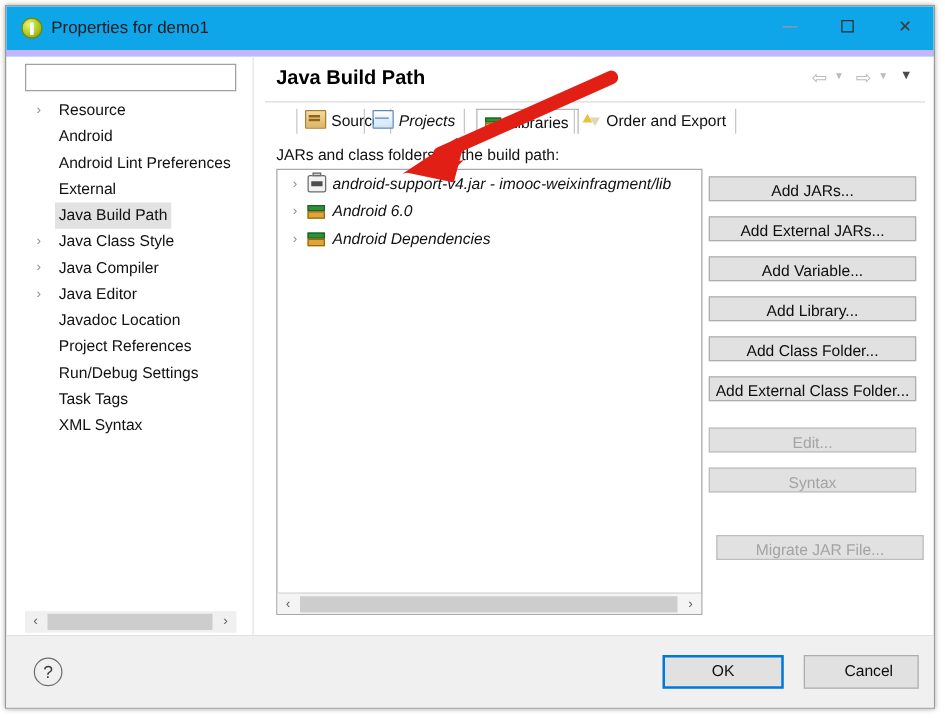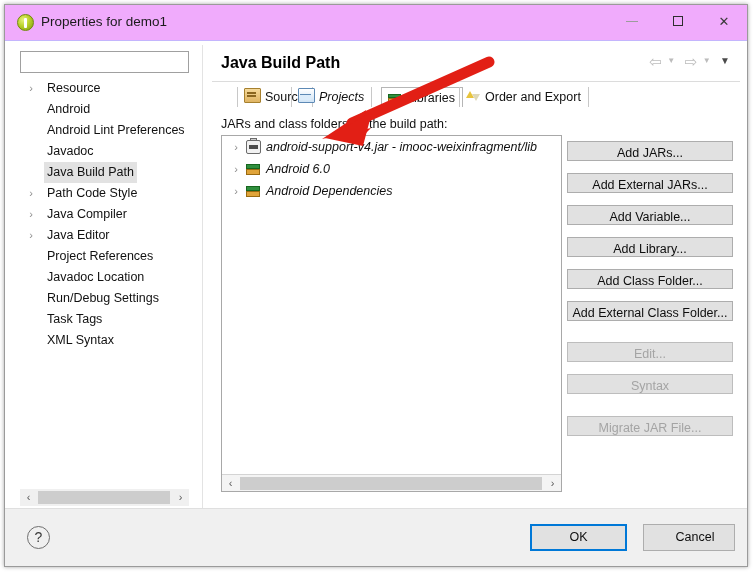--- a/index.html
+++ b/index.html
@@ -15,22 +15,22 @@
     position:absolute;left:4px;top:4px;width:744px;height:563px;
     background:#ffffff;
     border:1px solid #9a9a9a;
     box-shadow:0 0 4px rgba(0,0,0,.35);
     box-sizing:border-box;
     overflow:hidden;
   }
   
   #titlebar{
     position:absolute;left:0;top:0;width:100%;height:35px;
-    background:#f0abfc;
-    border-bottom:1px solid #c4b5fd;
+    background:#0ea5e9;
+    border-bottom:5px solid #c4b5fd;
   }
   #title-icon{
     position:absolute;left:12px;top:9px;width:17px;height:17px;
     border-radius:50%;
     background:radial-gradient(circle at 35% 32%, #e6f27a 0%, #b9d12a 45%, #7f9a10 100%);
     border:1px solid #6f8a0a;
     box-sizing:border-box;
   }
   #title-icon:after{
     content:"";position:absolute;left:6px;top:3px;width:3px;height:10px;
@@ -317,42 +317,42 @@
         <span class="arrow">›</span>
         <span class="lbl">Resource</span>
       </div>
       <div class="tree-row">
         <span class="lbl">Android</span>
       </div>
       <div class="tree-row">
         <span class="lbl">Android Lint Preferences</span>
       </div>
       <div class="tree-row">
-        <span class="lbl">Javadoc</span>
+        <span class="lbl">External</span>
       </div>
       <div class="tree-row selected">
         <span class="lbl">Java Build Path</span>
       </div>
       <div class="tree-row">
         <span class="arrow">›</span>
-        <span class="lbl">Path Code Style</span>
+        <span class="lbl">Java Class Style</span>
       </div>
       <div class="tree-row">
         <span class="arrow">›</span>
         <span class="lbl">Java Compiler</span>
       </div>
       <div class="tree-row">
         <span class="arrow">›</span>
         <span class="lbl">Java Editor</span>
       </div>
       <div class="tree-row">
+        <span class="lbl">Javadoc Location</span>
+      </div>
+      <div class="tree-row">
         <span class="lbl">Project References</span>
-      </div>
-      <div class="tree-row">
-        <span class="lbl">Javadoc Location</span>
       </div>
       <div class="tree-row">
         <span class="lbl">Run/Debug Settings</span>
       </div>
       <div class="tree-row">
         <span class="lbl">Task Tags</span>
       </div>
       <div class="tree-row">
         <span class="lbl">XML Syntax</span>
       </div>
@@ -413,21 +413,21 @@
 
   <div id="btn-stack">
       <div class="btn" style="top: 136px;">Add JARs...</div>
       <div class="btn" style="top: 168px;">Add External JARs...</div>
       <div class="btn" style="top: 200px;">Add Variable...</div>
       <div class="btn" style="top: 232px;">Add Library...</div>
       <div class="btn" style="top: 264px;">Add Class Folder...</div>
       <div class="btn" style="top: 296px;">Add External Class Folder...</div>
       <div class="btn disabled" style="top: 337px;">Edit...</div>
       <div class="btn disabled" style="top: 369px;">Syntax</div>
-      <div class="btn disabled" style="top: 411px;">Migrate JAR File...</div>
+      <div class="btn disabled" style="top: 423px; margin-left: 6px;">Migrate JAR File...</div>
     </div>
 
   <div id="footer-sep"></div>
   <div id="footer">
     <div id="help-btn">?</div>
     <div id="ok-btn">OK</div>
     <div id="cancel-btn">Cancel</div>
   </div>
 </div>
 

